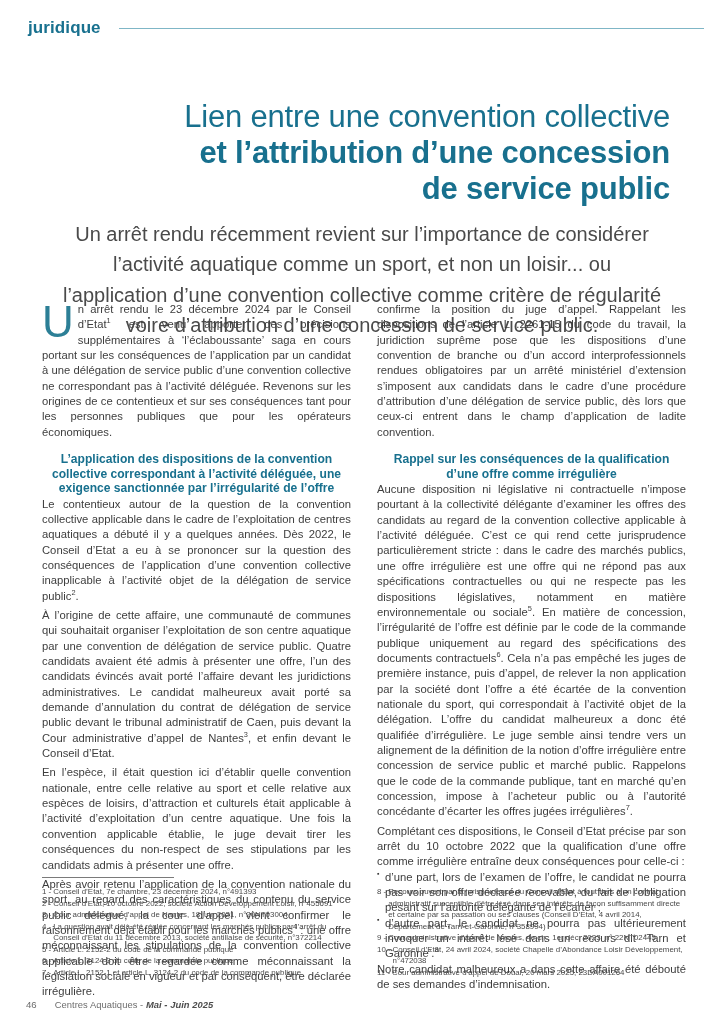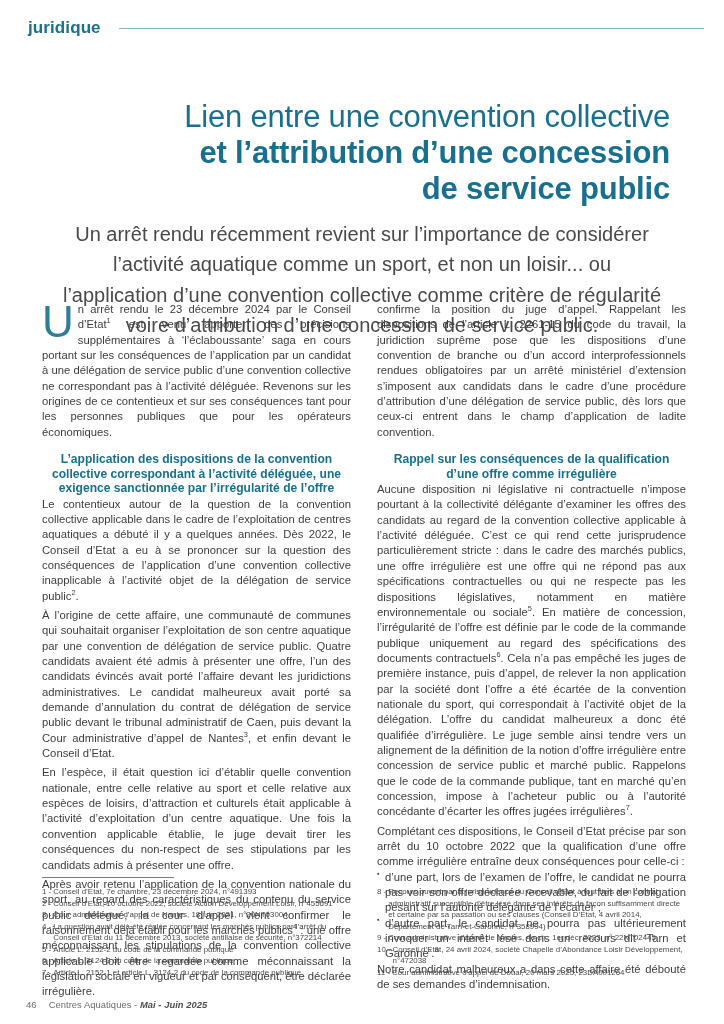--- a/index.html
+++ b/index.html
@@ -197,21 +197,21 @@
     text-align: left;
   }
 
   
   .footer {
     position: absolute;
     bottom: 14px;
     left: 26px;
     display: flex;
     align-items: baseline;
-    gap: 12px;
+    gap: 18px;
     font-size: 9.4px;
     color: #6d6d6d;
   }
   .footer .pgnum { font-size: 9.6px; }
   .footer .pub { letter-spacing: 0.05px; }
   .footer .issue { font-weight: 700; font-style: italic; color: #4d4d4d; }
 </style>
 </head>
 <body>
 

